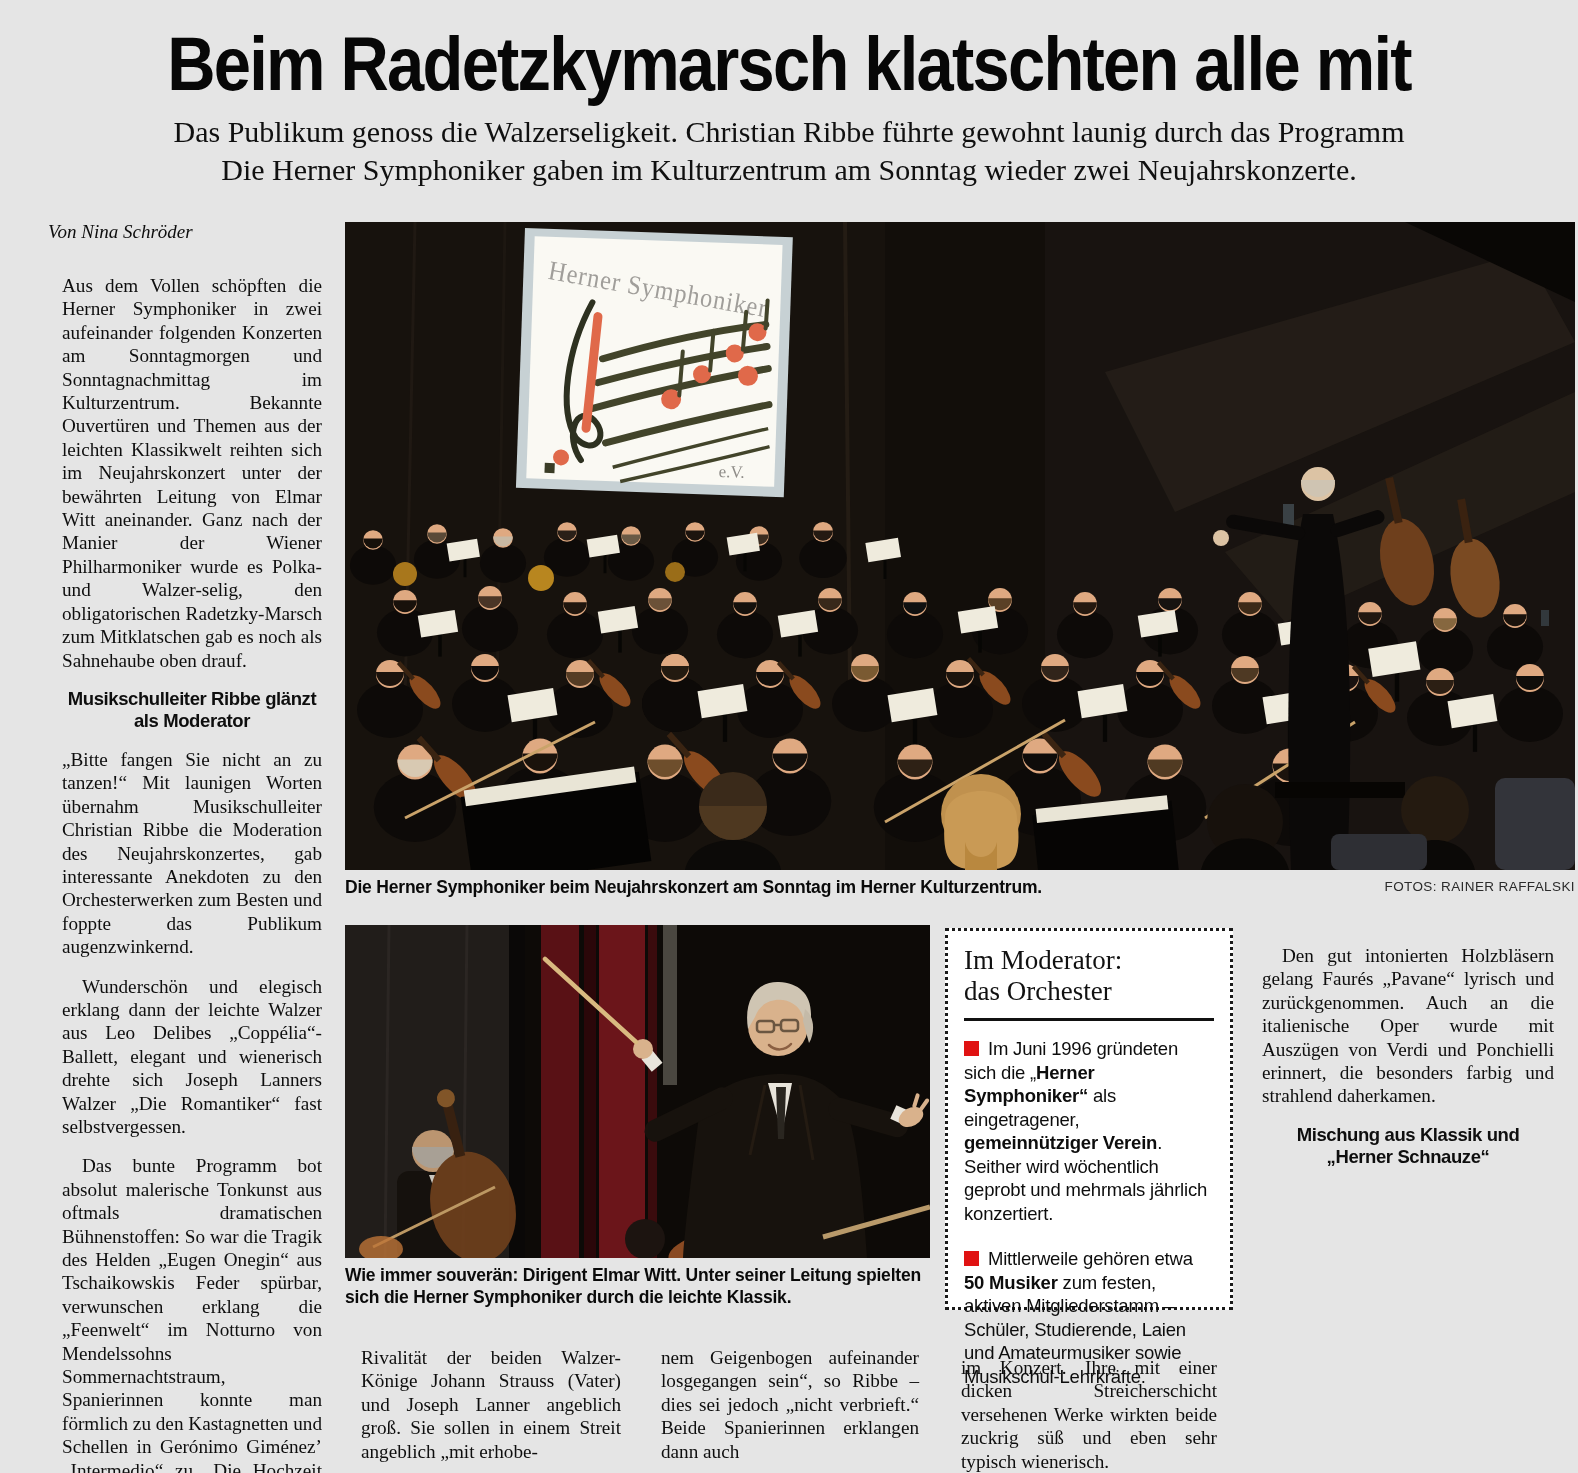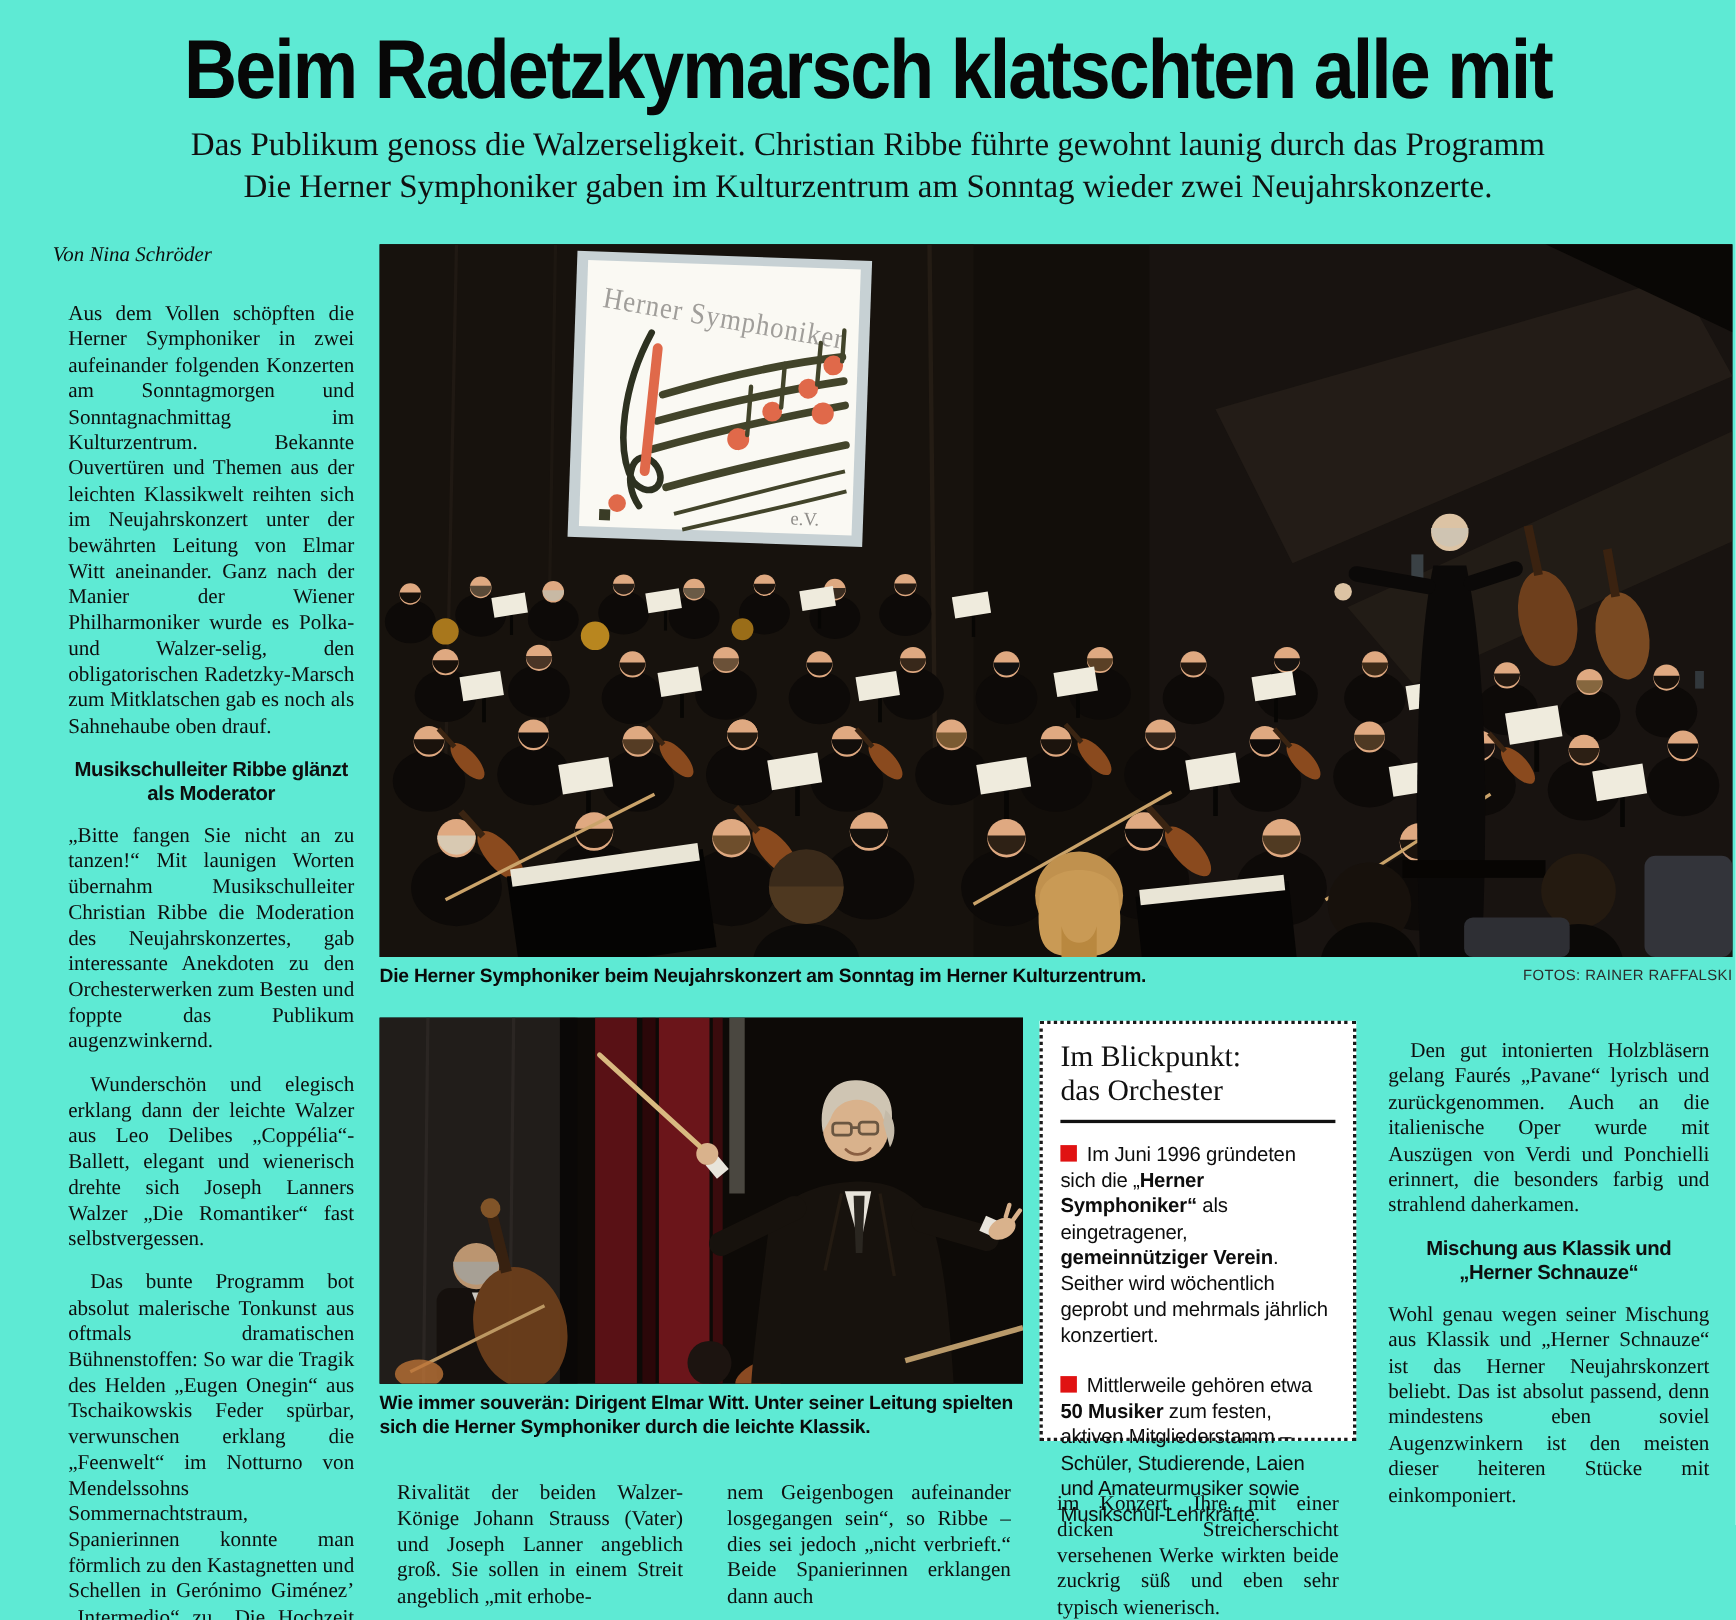--- a/index.html
+++ b/index.html
@@ -1,17 +1,17 @@
 <!DOCTYPE html>
 <html><head>
 <meta charset="utf-8">
 <style>
   html,body { margin:0; padding:0; background:#fff; }
   .page {
-    position:relative; width:1578px; height:1473px; background:#5eead4;
+    position:relative; width:1578px; height:1473px; background:#e5e5e5;
     font-family:"Liberation Serif", serif; color:#0e0e0e; overflow:hidden;
   }
   .abs { position:absolute; }
 
   
   .headline {
     left:0; right:0; top:20px; text-align:center; white-space:nowrap;
     font-family:"Liberation Sans", sans-serif; font-weight:bold;
     font-size:76px; letter-spacing:-2px;
     transform:scaleX(0.88); transform-origin:50% 50%;
@@ -361,21 +361,21 @@
         <path d="M424,120 C430,126 440,126 446,119" stroke="#8a5f42" stroke-width="2.5" fill="none" stroke-linecap="round"></path>
       </g>
       <line x1="478" y1="312" x2="585" y2="282" stroke="#b99a6a" stroke-width="5"></line>
     </svg>
   </div>
 
   <div class="abs caption" style="left:345px; top:1264px; width:585px;">Wie immer souverän: Dirigent Elmar Witt. Unter seiner Leitung spielten sich die Herner Symphoniker durch die leichte Klassik.</div>
 
   <div class="abs infobox" style="left:945px; top:928px; width:288px; height:382px;">
     <div class="infobox-title">
-      <div>Im Blickpunkt:</div>
+      <div>Im Moderator:</div>
       <div>das Orchester</div>
     </div>
     <div class="infobox-rule"></div>
     <div class="infobox-body">
       <p><span class="bullet-sq" style="background: rgb(224, 18, 18);"></span><span>Im Juni 1996 gründeten sich die „</span><b>Herner Symphoniker“</b><span> als eingetragener, </span><b>gemeinnütziger Verein</b><span>. Seither wird wöchentlich geprobt und mehrmals jährlich konzertiert.</span></p>
       <p><span class="bullet-sq" style="background: rgb(224, 18, 18);"></span><span>Mittlerweile gehören etwa </span><b>50 Musiker</b><span> zum festen, aktiven Mitgliederstamm – Schüler, Studierende, Laien und Amateurmusiker sowie Musikschul-Lehrkräfte.</span></p>
     </div>
   </div>
 
   <div class="abs bodycol" style="left:345px; top:1330px; width:292px;">
@@ -384,16 +384,15 @@
   <div class="abs bodycol" style="left:645px; top:1330px; width:290px;">
     <p>nem Geigenbogen aufeinander losgegangen sein“, so Ribbe – dies sei jedoch „nicht verbrieft.“ Beide Spanierinnen erklangen dann auch</p>
   </div>
   <div class="abs bodycol" style="left:945px; top:1340px; width:288px;">
     <p>im Konzert. Ihre mit einer dicken Streicherschicht versehenen Werke wirkten beide zuckrig süß und eben sehr typisch wienerisch.</p>
   </div>
 
   <div class="abs bodycol" style="left:1246px; top:928px; width:324px;">
     <p class="indent">Den gut intonierten Holzbläsern gelang Faurés „Pavane“ lyrisch und zurückgenommen. Auch an die italienische Oper wurde mit Auszügen von Verdi und Ponchielli erinnert, die besonders farbig und strahlend daherkamen.</p>
     <p class="subhead-sans">Mischung aus Klassik und „Herner Schnauze“</p>
-    <p>Wohl genau wegen seiner Mischung aus Klassik und „Herner Schnauze“ ist das Herner Neujahrskonzert beliebt. Das ist absolut passend, denn mindestens eben soviel Augenzwinkern ist den meisten dieser heiteren Stücke mit einkomponiert.</p>
   </div>
 
 </div>
 
 </body></html>

